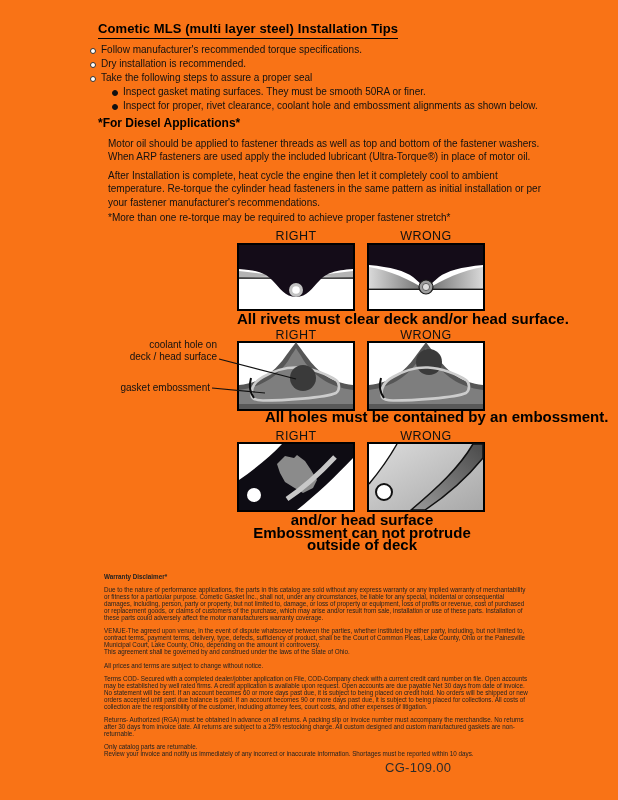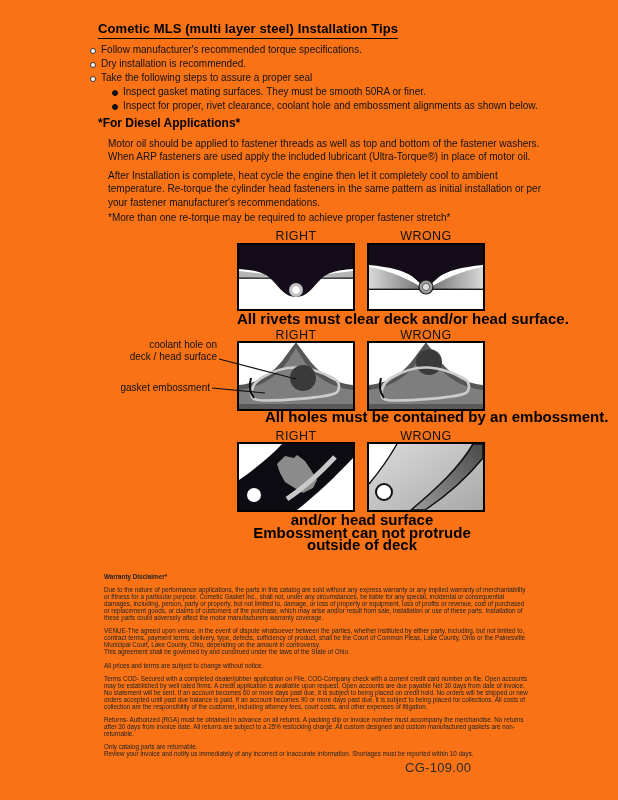--- a/index.html
+++ b/index.html
@@ -24,21 +24,21 @@
   .rw-label { position:absolute; width:118px; text-align:center; font-size:12.5px; letter-spacing:0.4px; color:#111; }
   .panel { position:absolute; width:118px; }
   .panel svg { display:block; }
   .cap { position:absolute; font-size:15px; font-weight:bold; color:#000; line-height:12.5px;text-align:center; }
   .leader-label { position:absolute; font-size:10px; line-height:12px; text-align:right; color:#111; }
   .leader-svg { position:absolute; left:110px; top:330px; pointer-events:none; z-index:5; }
   .legal { position:absolute; left:104px; top:574px; width:424px; font-size:6.3px; line-height:6.9px; color:#222; }
   .legal-head { font-weight:bold; margin-bottom:6.5px; }
   .legal-para { margin:0; }
   .legal-para.gap { margin-top:6.5px; }
-  .footer-code { position:absolute; left:405px; top:760px; font-size:13px; letter-spacing:0.3px; color:#2b2b2b; }
+  .footer-code { position:absolute; left:385px; top:760px; font-size:13px; letter-spacing:0.3px; color:#2b2b2b; }
 </style>
 </head>
 <body>
 
 <div class="page">
 
   <div class="title">Cometic MLS (multi layer steel) Installation Tips</div>
 
   <div class="bullets">
     <div class="b-item">

